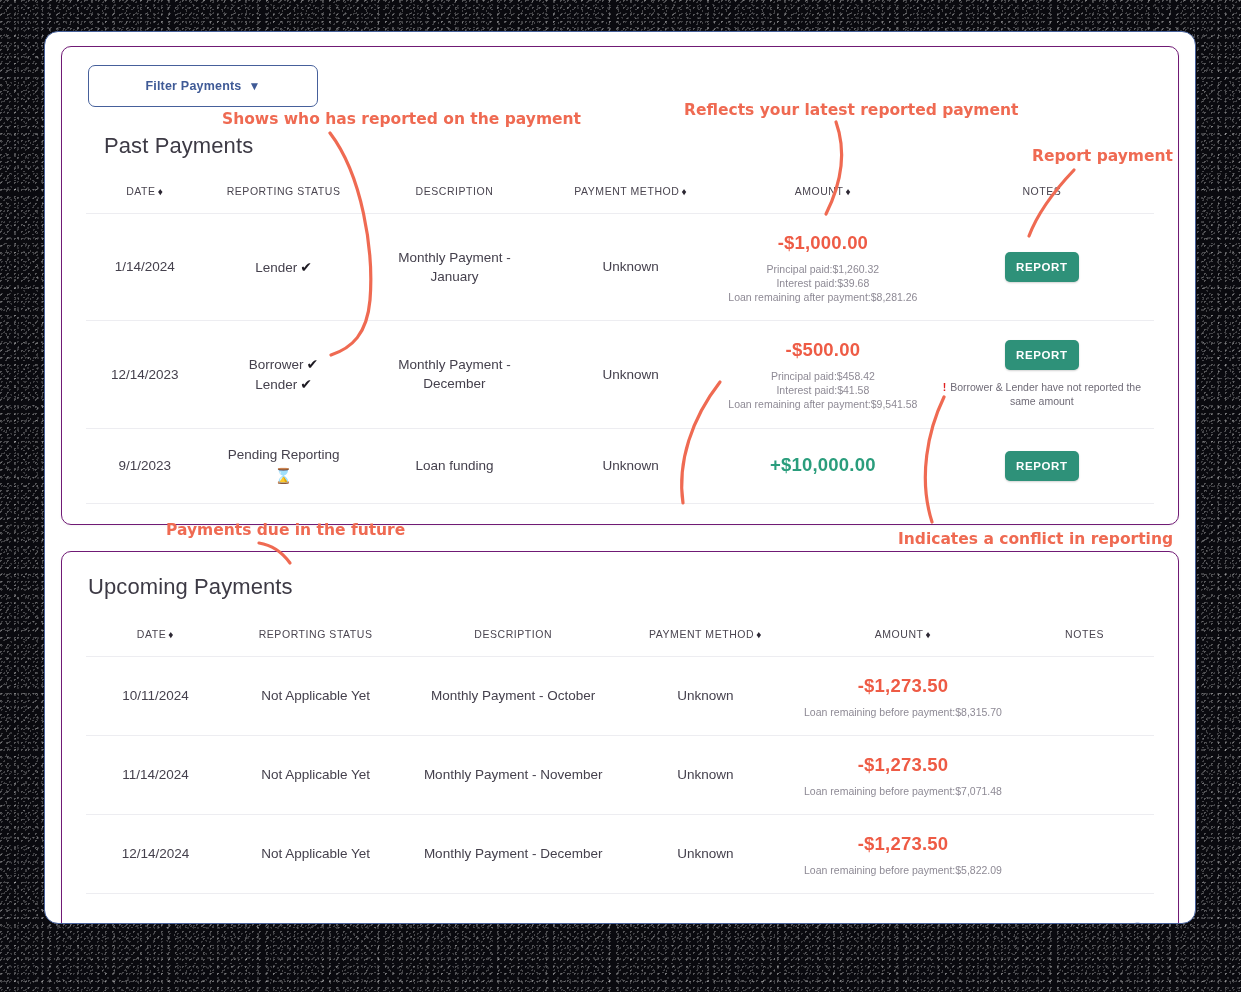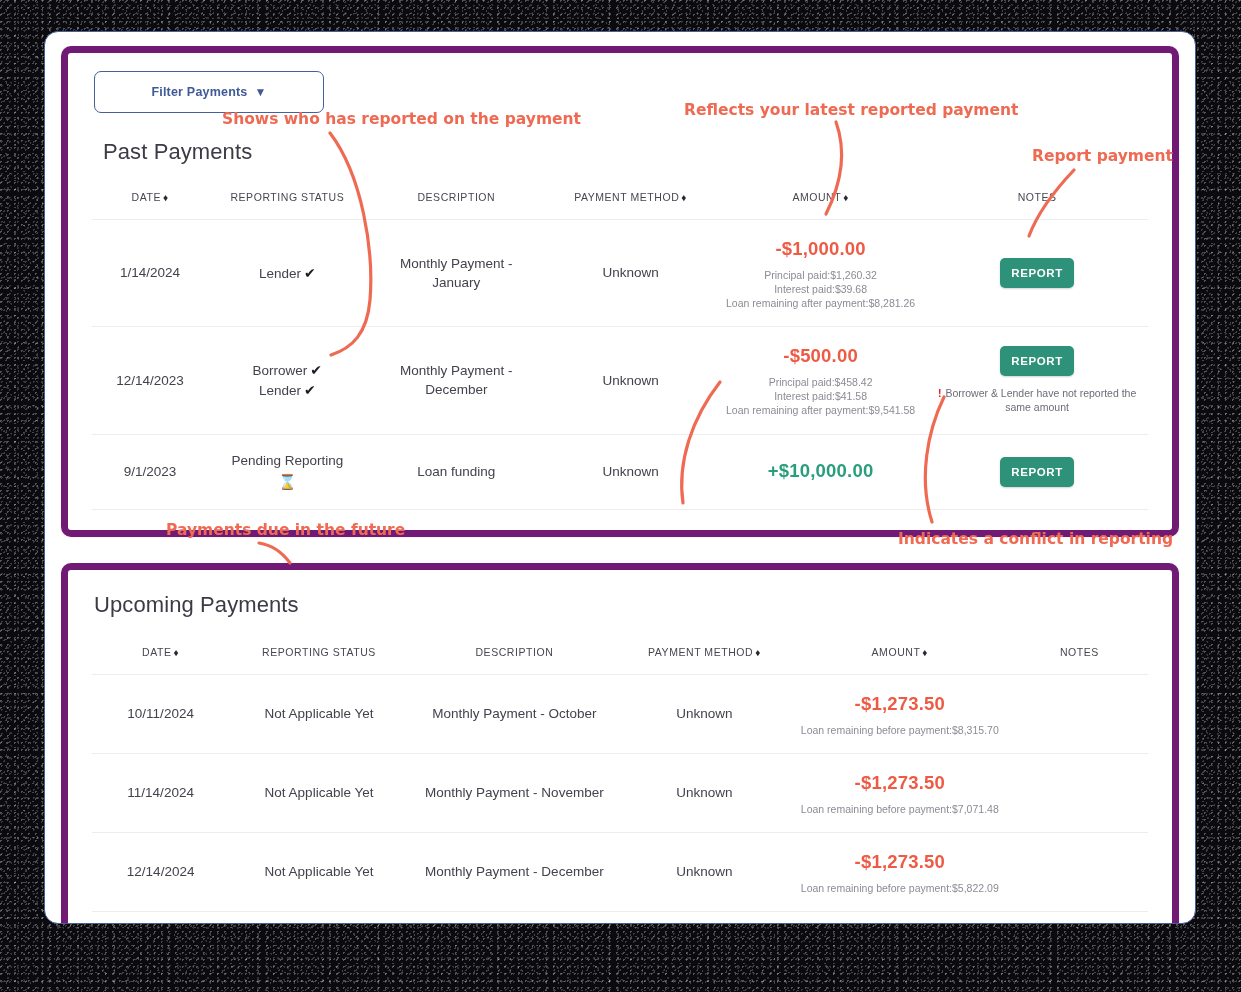--- a/index.html
+++ b/index.html
@@ -38,21 +38,21 @@
     width: 1152px;
     height: 893px;
     background: #ffffff;
     border: 1px solid #46609b;
     border-radius: 14px;
     overflow: hidden;
   }
 
   .card {
     background: #ffffff;
-    border: 7px solid #701a75;
+    border: 1px solid #701a75;
     border-radius: 10px;
     box-shadow: 0 1px 3px rgba(0,0,0,.05);
     margin: 0 16px;
   }
   #past-card  { margin-top: 14px; padding: 18px 24px 20px; }
   #upcoming-card { margin-top: 26px; padding: 22px 24px 26px; }
 
   
   .filter-btn {
     width: 230px;
@@ -70,21 +70,21 @@
     gap: 7px;
     cursor: pointer;
     margin-left: 2px;
   }
   .filter-btn .funnel { font-size: 12px; }
 
   .section-title {
     font-size: 22px;
     color: #3d3a45;
     font-weight: 400;
-    margin: 26px 0 16px 11px;
+    margin: 26px 0 16px 18px;
     letter-spacing: .1px;
   }
   #upcoming-card .section-title { margin: 0 0 18px 2px; }
 
   
   table { width: 100%; border-collapse: collapse; table-layout: fixed; }
   thead th {
     font-size: 10.5px;
     letter-spacing: .55px;
     color: #4a4550;

